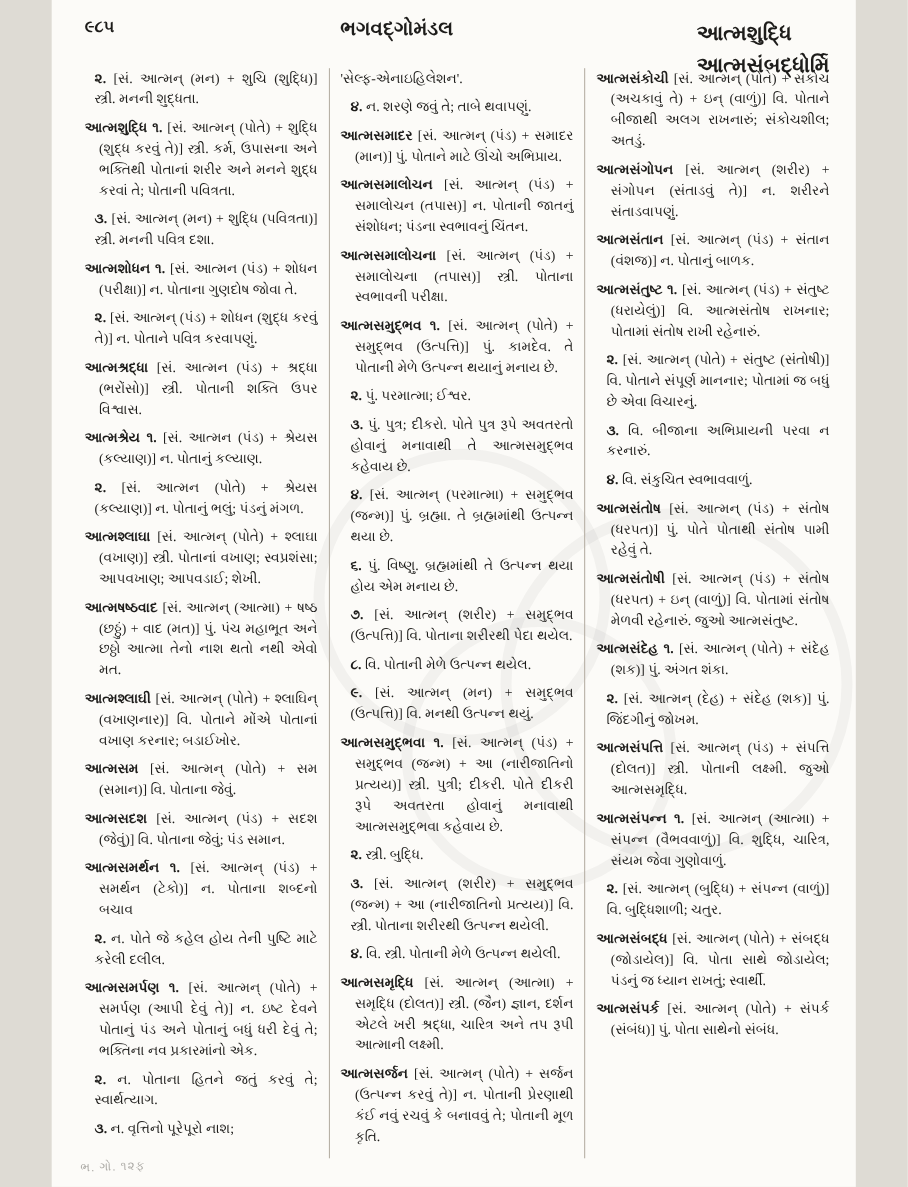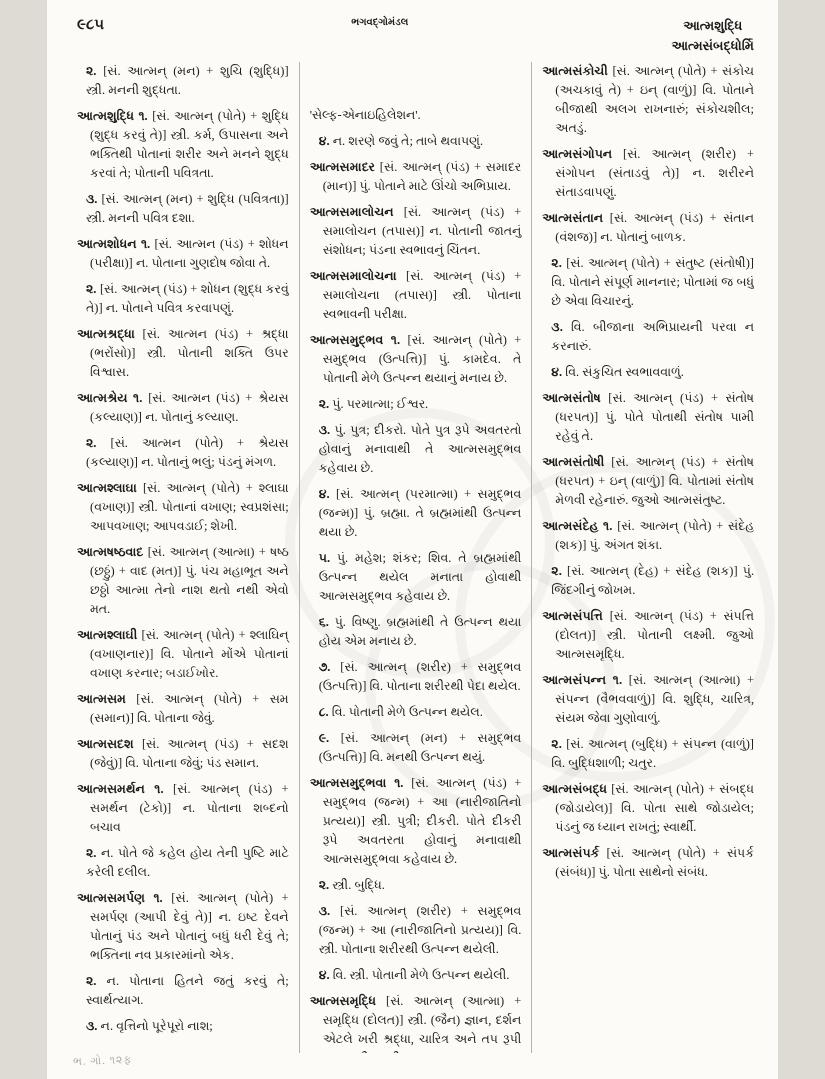--- a/index.html
+++ b/index.html
@@ -6,36 +6,36 @@
   .page {
     position:relative; width:731px; height:1079px; margin:0 auto;
     background:#fcfbf8; color:#1d1c1a; overflow:hidden;
     font-family:Liberation Serif, serif;
   }
   .hdr {
     position:absolute; top:16px; left:30px; right:24px;
     display:flex; justify-content:space-between; align-items:flex-start;
   }
   .pageno { font-size:15px; font-weight:bold; }
-  .title  { font-size:10px; font-weight:bold; transform:translateX(-8px); }
-  .hdr-right { text-align:center; font-size:13px; font-weight:bold; line-height:1.55; }
+  .title  { font-size:18px; font-weight:bold; transform:translateX(-8px); }
+  .hdr-right { text-align:left; font-size:19px; font-weight:bold; line-height:1.55; }
   .cols {
     position:absolute; top:62px; left:30px; right:24px; bottom:26px;
-    display:flex; z-index:2;
+    display:flex; z-index:2;justify-content:flex-end;
   }
   .col {
     flex:1 1 0; overflow:hidden; text-align:justify; padding:0 10px;
   }
   .col:first-child { padding-left:0; }
   .col:last-child  { padding-right:0; }
   .rule { width:1px; background:#b7b1a6; }
   .para { margin:0 0 7px 0; font-size:12.5px; line-height:1.52; }
   .para.entry { padding-left:13px; text-indent:-13px; }
   .para.sense { padding-left:9px; }
-  .para.cont  { padding-left:0;margin-top:44px; }
+  .para.cont  { padding-left:0; }
   .hw { font-weight:bold; }
   .wm {
     position:absolute; border-radius:50%; pointer-events:none; z-index:1;
     border:10px solid rgba(90,88,80,0.06);
   }
   .wm1 { left:238px; top:408px; width:250px; height:250px; }
   .wm2 { left:408px; top:462px; width:300px; height:300px; }
   .wm3 { left:318px; top:560px; width:230px; height:230px; }
   .footer-mark {
     position:absolute; left:26px; bottom:12px; z-index:2;
@@ -86,37 +86,37 @@
     <section class="col">
         <p class="para cont"><span>'સેલ્ફ-એનાઇહિલેશન'.</span></p>
         <p class="para sense"><b class="hw">૪.</b> <span>ન. શરણે જવું તે; તાબે થવાપણું.</span></p>
         <p class="para entry"><b class="hw">આત્મસમાદર</b> <span>[સં. આત્મન્ (પંડ) + સમાદર (માન)] પું. પોતાને માટે ઊંચો અભિપ્રાય.</span></p>
         <p class="para entry"><b class="hw">આત્મસમાલોચન</b> <span>[સં. આત્મન્ (પંડ) + સમાલોચન (તપાસ)] ન. પોતાની જાતનું સંશોધન; પંડના સ્વભાવનું ચિંતન.</span></p>
         <p class="para entry"><b class="hw">આત્મસમાલોચના</b> <span>[સં. આત્મન્ (પંડ) + સમાલોચના (તપાસ)] સ્ત્રી. પોતાના સ્વભાવની પરીક્ષા.</span></p>
         <p class="para entry"><b class="hw">આત્મસમુદ્ભવ ૧.</b> <span>[સં. આત્મન્ (પોતે) + સમુદ્ભવ (ઉત્પત્તિ)] પું. કામદેવ. તે પોતાની મેળે ઉત્પન્ન થયાનું મનાય છે.</span></p>
         <p class="para sense"><b class="hw">૨.</b> <span>પું. પરમાત્મા; ઈશ્વર.</span></p>
         <p class="para sense"><b class="hw">૩.</b> <span>પું. પુત્ર; દીકરો. પોતે પુત્ર રૂપે અવતરતો હોવાનું મનાવાથી તે આત્મસમુદ્ભવ કહેવાય છે.</span></p>
         <p class="para sense"><b class="hw">૪.</b> <span>[સં. આત્મન્ (પરમાત્મા) + સમુદ્ભવ (જન્મ)] પું. બ્રહ્મા. તે બ્રહ્મમાંથી ઉત્પન્ન થયા છે.</span></p>
-        <p class="para sense"><b class="hw">૫.</b> <span>પું. મહેશ; શંકર; શિવ. તે બ્રહ્મમાંથી ઉત્પન્ન થયેલ મનાતા હોવાથી આત્મસમુદ્ભવ કહેવાય છે.</span></p>
         <p class="para sense"><b class="hw">૬.</b> <span>પું. વિષ્ણુ. બ્રહ્મમાંથી તે ઉત્પન્ન થયા હોય એમ મનાય છે.</span></p>
         <p class="para sense"><b class="hw">૭.</b> <span>[સં. આત્મન્ (શરીર) + સમુદ્ભવ (ઉત્પત્તિ)] વિ. પોતાના શરીરથી પેદા થયેલ.</span></p>
         <p class="para sense"><b class="hw">૮.</b> <span>વિ. પોતાની મેળે ઉત્પન્ન થયેલ.</span></p>
         <p class="para sense"><b class="hw">૯.</b> <span>[સં. આત્મન્ (મન) + સમુદ્ભવ (ઉત્પત્તિ)] વિ. મનથી ઉત્પન્ન થયું.</span></p>
         <p class="para entry"><b class="hw">આત્મસમુદ્ભવા ૧.</b> <span>[સં. આત્મન્ (પંડ) + સમુદ્ભવ (જન્મ) + આ (નારીજાતિનો પ્રત્યય)] સ્ત્રી. પુત્રી; દીકરી. પોતે દીકરી રૂપે અવતરતા હોવાનું મનાવાથી આત્મસમુદ્ભવા કહેવાય છે.</span></p>
         <p class="para sense"><b class="hw">૨.</b> <span>સ્ત્રી. બુદ્ધિ.</span></p>
         <p class="para sense"><b class="hw">૩.</b> <span>[સં. આત્મન્ (શરીર) + સમુદ્ભવ (જન્મ) + આ (નારીજાતિનો પ્રત્યય)] વિ. સ્ત્રી. પોતાના શરીરથી ઉત્પન્ન થયેલી.</span></p>
         <p class="para sense"><b class="hw">૪.</b> <span>વિ. સ્ત્રી. પોતાની મેળે ઉત્પન્ન થયેલી.</span></p>
         <p class="para entry"><b class="hw">આત્મસમૃદ્ધિ</b> <span>[સં. આત્મન્ (આત્મા) + સમૃદ્ધિ (દોલત)] સ્ત્રી. (જૈન) જ્ઞાન, દર્શન એટલે ખરી શ્રદ્ધા, ચારિત્ર અને તપ રૂપી આત્માની લક્ષ્મી.</span></p>
         <p class="para entry"><b class="hw">આત્મસર્જન</b> <span>[સં. આત્મન્ (પોતે) + સર્જન (ઉત્પન્ન કરવું તે)] ન. પોતાની પ્રેરણાથી કંઈ નવું રચવું કે બનાવવું તે; પોતાની મૂળ કૃતિ.</span></p>
       </section>
     <div class="rule"></div>
     <section class="col">
         <p class="para entry"><b class="hw">આત્મસંકોચી</b> <span>[સં. આત્મન્ (પોતે) + સંકોચ (અચકાવું તે) + ઇન્ (વાળું)] વિ. પોતાને બીજાથી અલગ રાખનારું; સંકોચશીલ; અતડું.</span></p>
         <p class="para entry"><b class="hw">આત્મસંગોપન</b> <span>[સં. આત્મન્ (શરીર) + સંગોપન (સંતાડવું તે)] ન. શરીરને સંતાડવાપણું.</span></p>
         <p class="para entry"><b class="hw">આત્મસંતાન</b> <span>[સં. આત્મન્ (પંડ) + સંતાન (વંશજ)] ન. પોતાનું બાળક.</span></p>
+        <p class="para entry"><b class="hw">આત્મસંતુષ્ટ ૧.</b> <span>[સં. આત્મન્ (પંડ) + સંતુષ્ટ (ધરાયેલું)] વિ. આત્મસંતોષ રાખનાર; પોતામાં સંતોષ રાખી રહેનારું.</span></p>
         <p class="para sense"><b class="hw">૨.</b> <span>[સં. આત્મન્ (પોતે) + સંતુષ્ટ (સંતોષી)] વિ. પોતાને સંપૂર્ણ માનનાર; પોતામાં જ બધું છે એવા વિચારનું.</span></p>
         <p class="para sense"><b class="hw">૩.</b> <span>વિ. બીજાના અભિપ્રાયની પરવા ન કરનારું.</span></p>
         <p class="para sense"><b class="hw">૪.</b> <span>વિ. સંકુચિત સ્વભાવવાળું.</span></p>
         <p class="para entry"><b class="hw">આત્મસંતોષ</b> <span>[સં. આત્મન્ (પંડ) + સંતોષ (ધરપત)] પું. પોતે પોતાથી સંતોષ પામી રહેવું તે.</span></p>
         <p class="para entry"><b class="hw">આત્મસંતોષી</b> <span>[સં. આત્મન્ (પંડ) + સંતોષ (ધરપત) + ઇન્ (વાળું)] વિ. પોતામાં સંતોષ મેળવી રહેનારું. જુઓ આત્મસંતુષ્ટ.</span></p>
         <p class="para entry"><b class="hw">આત્મસંદેહ ૧.</b> <span>[સં. આત્મન્ (પોતે) + સંદેહ (શક)] પું. અંગત શંકા.</span></p>
         <p class="para sense"><b class="hw">૨.</b> <span>[સં. આત્મન્ (દેહ) + સંદેહ (શક)] પું. જિંદગીનું જોખમ.</span></p>
         <p class="para entry"><b class="hw">આત્મસંપત્તિ</b> <span>[સં. આત્મન્ (પંડ) + સંપત્તિ (દોલત)] સ્ત્રી. પોતાની લક્ષ્મી. જુઓ આત્મસમૃદ્ધિ.</span></p>
         <p class="para entry"><b class="hw">આત્મસંપન્ન ૧.</b> <span>[સં. આત્મન્ (આત્મા) + સંપન્ન (વૈભવવાળું)] વિ. શુદ્ધિ, ચારિત્ર, સંયમ જેવા ગુણોવાળું.</span></p>
         <p class="para sense"><b class="hw">૨.</b> <span>[સં. આત્મન્ (બુદ્ધિ) + સંપન્ન (વાળું)] વિ. બુદ્ધિશાળી; ચતુર.</span></p>

